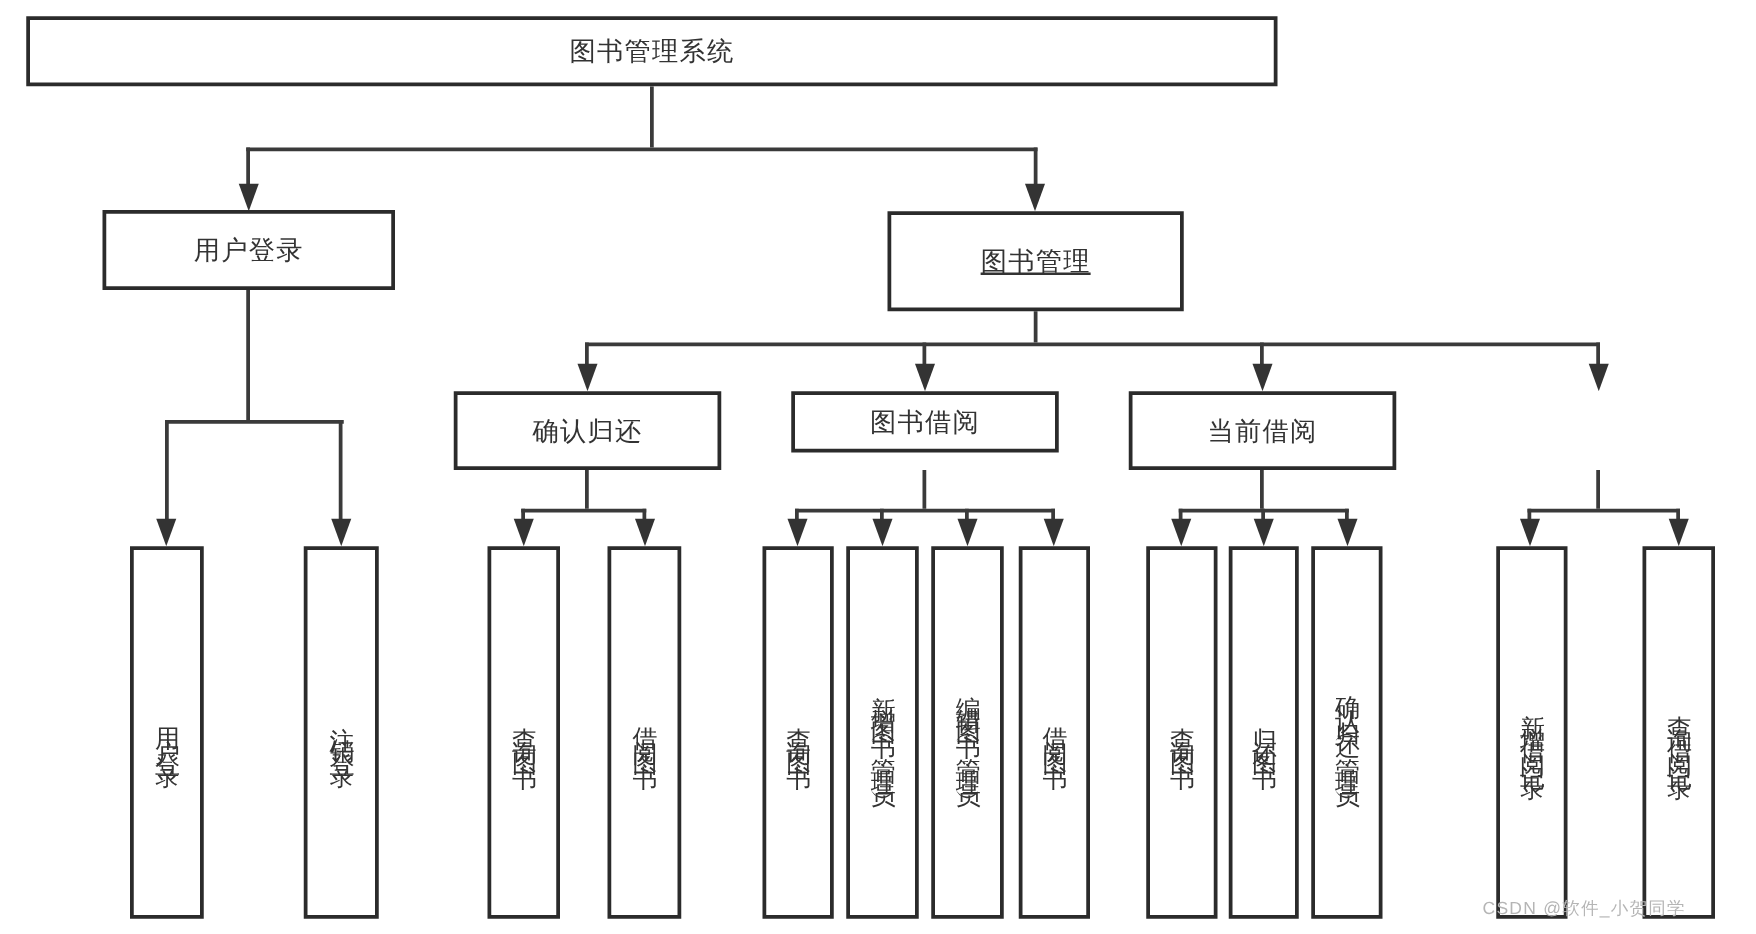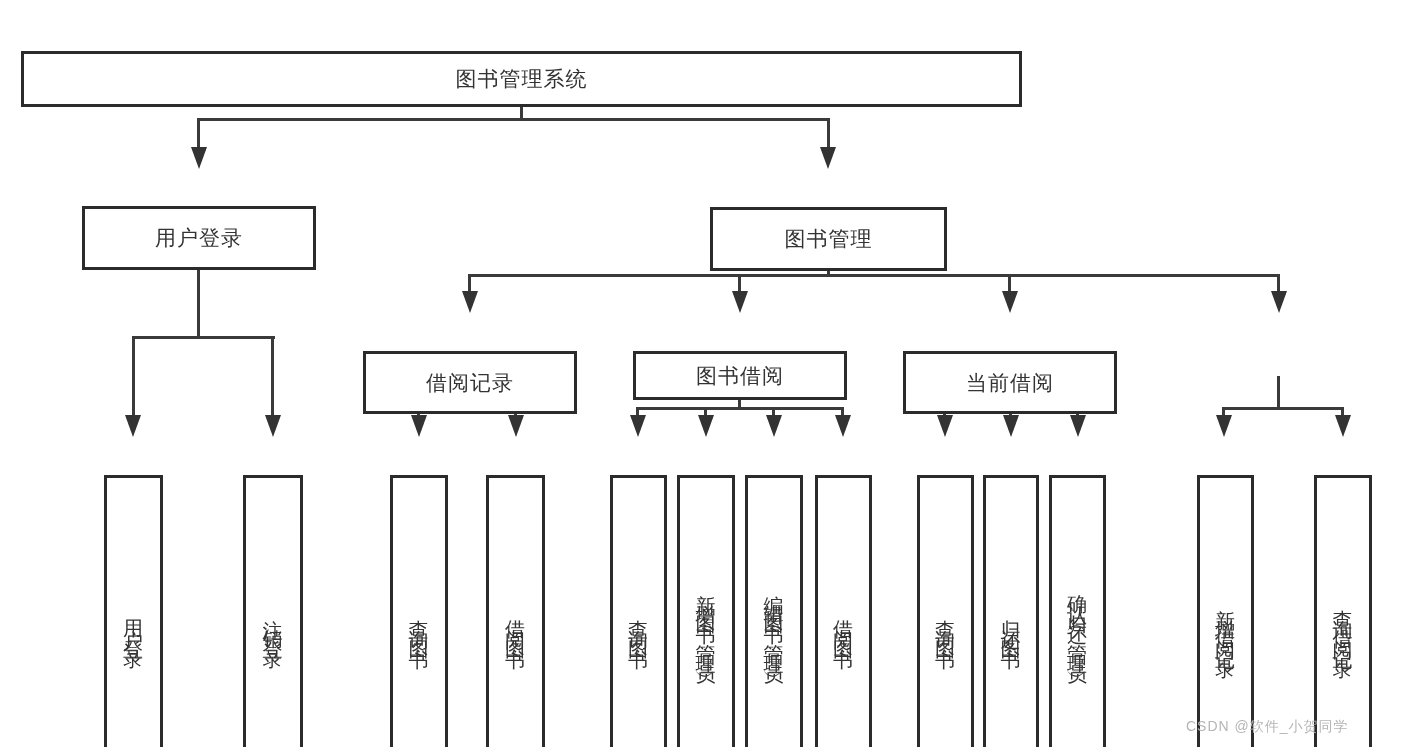--- a/index.html
+++ b/index.html
@@ -13,21 +13,20 @@
   .node{
     position:absolute;
     box-sizing:border-box;
     background:#ffffff;
     border:3px solid #2b2b2b;
     display:flex;align-items:center;justify-content:center;
     color:#333333;
     font-size:21px;
     letter-spacing:1px;
     z-index:2;
-    margin-top:38px;
   }
   .leafbox{z-index:2;}
   .vtext{
     writing-mode:vertical-rl;
     text-orientation:upright;
     font-size:20px;
     letter-spacing:10px;
     color:#333333;
     line-height:1;
   }
@@ -60,21 +59,21 @@
   <div class="ln" style="left:520px;top:69px;width:3px;height:49px;"></div>
   <div class="ln" style="left:197px;top:118px;width:633px;height:3px;"></div>
   <div class="ln" style="left:197px;top:118px;width:3px;height:31px;"></div>
   <div class="ln" style="left:827px;top:118px;width:3px;height:31px;"></div>
   <div class="arr" style="left:191px;top:147px;"></div>
   <div class="arr" style="left:820px;top:147px;"></div>
 
   <div class="node" style="left:82px;top:168px;width:234px;height:64px;">
     <span>用户登录</span>
   </div>
-  <div class="node" style="left:710px;top:169px;width:237px;height:64px;">
+  <div class="node" style="left:710px;top:169px;width:237px;height:80px;text-decoration:underline;">
     <span>图书管理</span>
   </div>
 
   <div class="ln" style="left:197px;top:232px;width:3px;height:104px;"></div>
   <div class="ln" style="left:132px;top:336px;width:143px;height:3px;"></div>
   <div class="ln" style="left:132px;top:336px;width:3px;height:81px;"></div>
   <div class="ln" style="left:271px;top:336px;width:3px;height:81px;"></div>
   <div class="arr" style="left:125px;top:415px;"></div>
   <div class="arr" style="left:265px;top:415px;"></div>
 
@@ -83,21 +82,21 @@
   <div class="ln" style="left:468px;top:274px;width:3px;height:19px;"></div>
   <div class="ln" style="left:738px;top:274px;width:3px;height:19px;"></div>
   <div class="ln" style="left:1008px;top:274px;width:3px;height:19px;"></div>
   <div class="ln" style="left:1277px;top:274px;width:3px;height:19px;"></div>
   <div class="arr" style="left:462px;top:291px;"></div>
   <div class="arr" style="left:732px;top:291px;"></div>
   <div class="arr" style="left:1002px;top:291px;"></div>
   <div class="arr" style="left:1271px;top:291px;"></div>
 
   <div class="node" style="left:363px;top:313px;width:214px;height:63px;">
-    <span>借阅记录</span>
+    <span>确认归还</span>
   </div>
   <div class="node" style="left:633px;top:313px;width:214px;height:49px;">
     <span>图书借阅</span>
   </div>
   <div class="node" style="left:903px;top:313px;width:214px;height:63px;text-align:right;">
     <span>当前借阅</span>
   </div>
 
   <div class="ln" style="left:468px;top:376px;width:3px;height:31px;"></div>
   <div class="ln" style="left:417px;top:407px;width:100px;height:3px;"></div>

